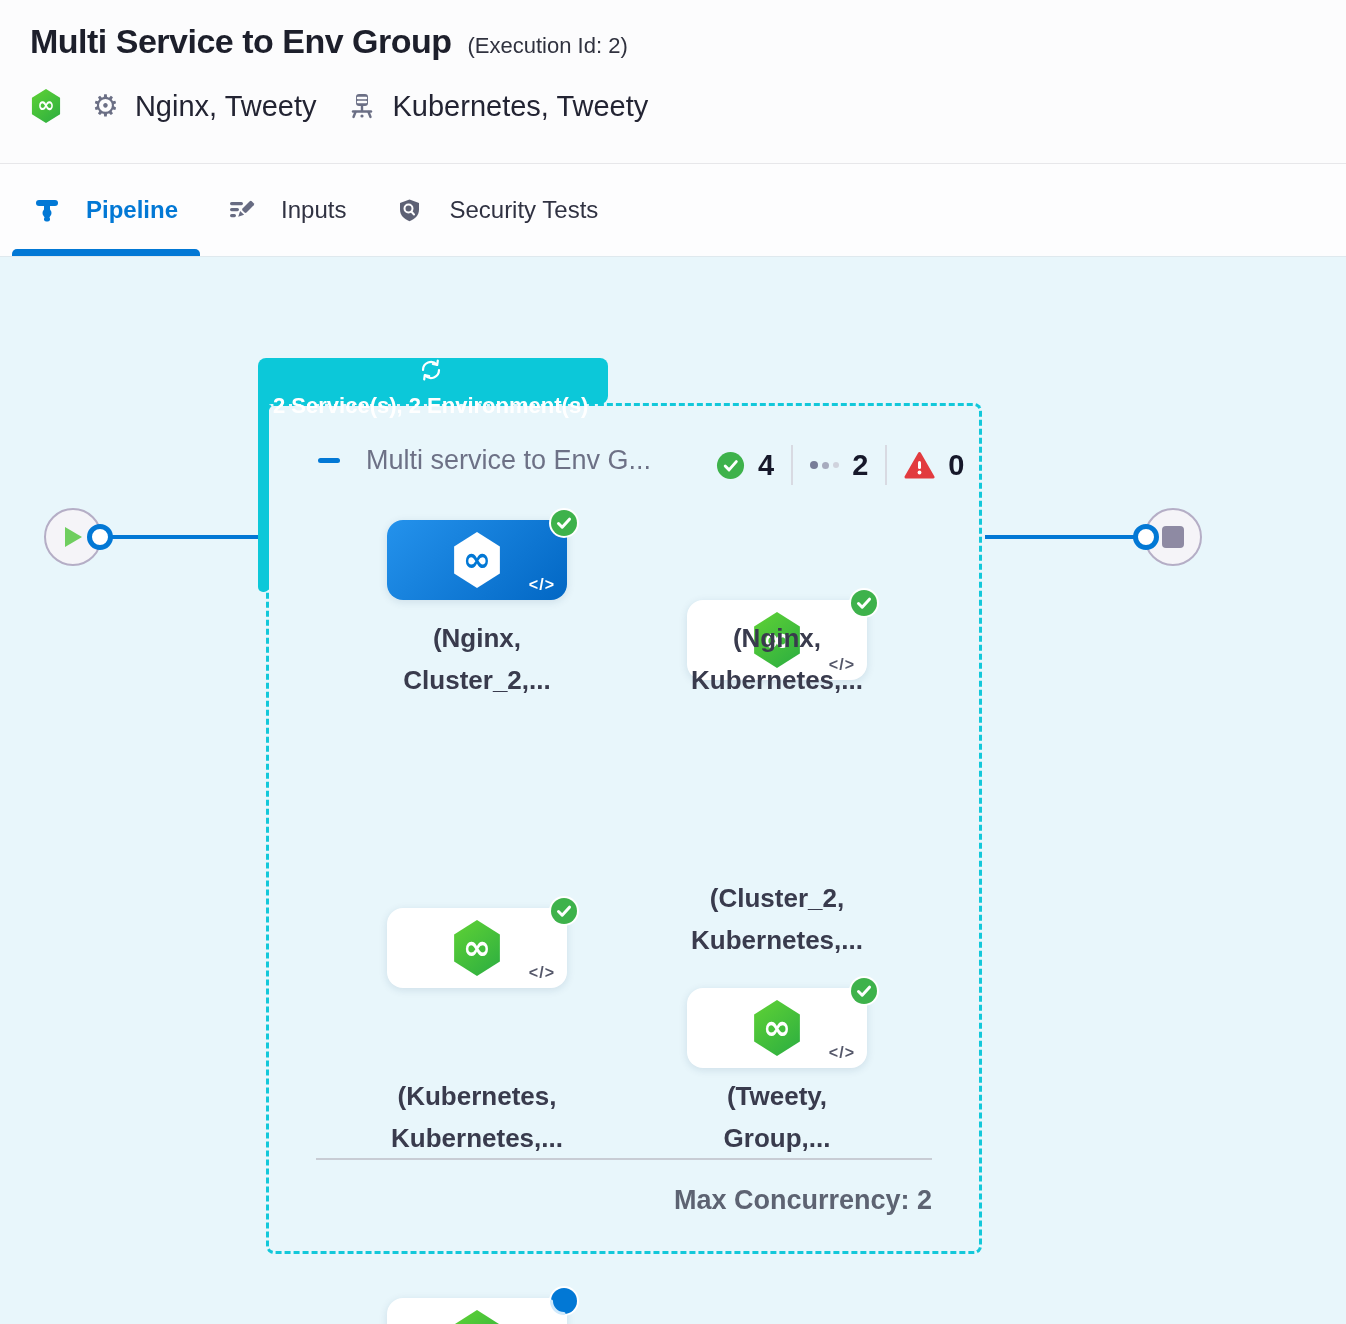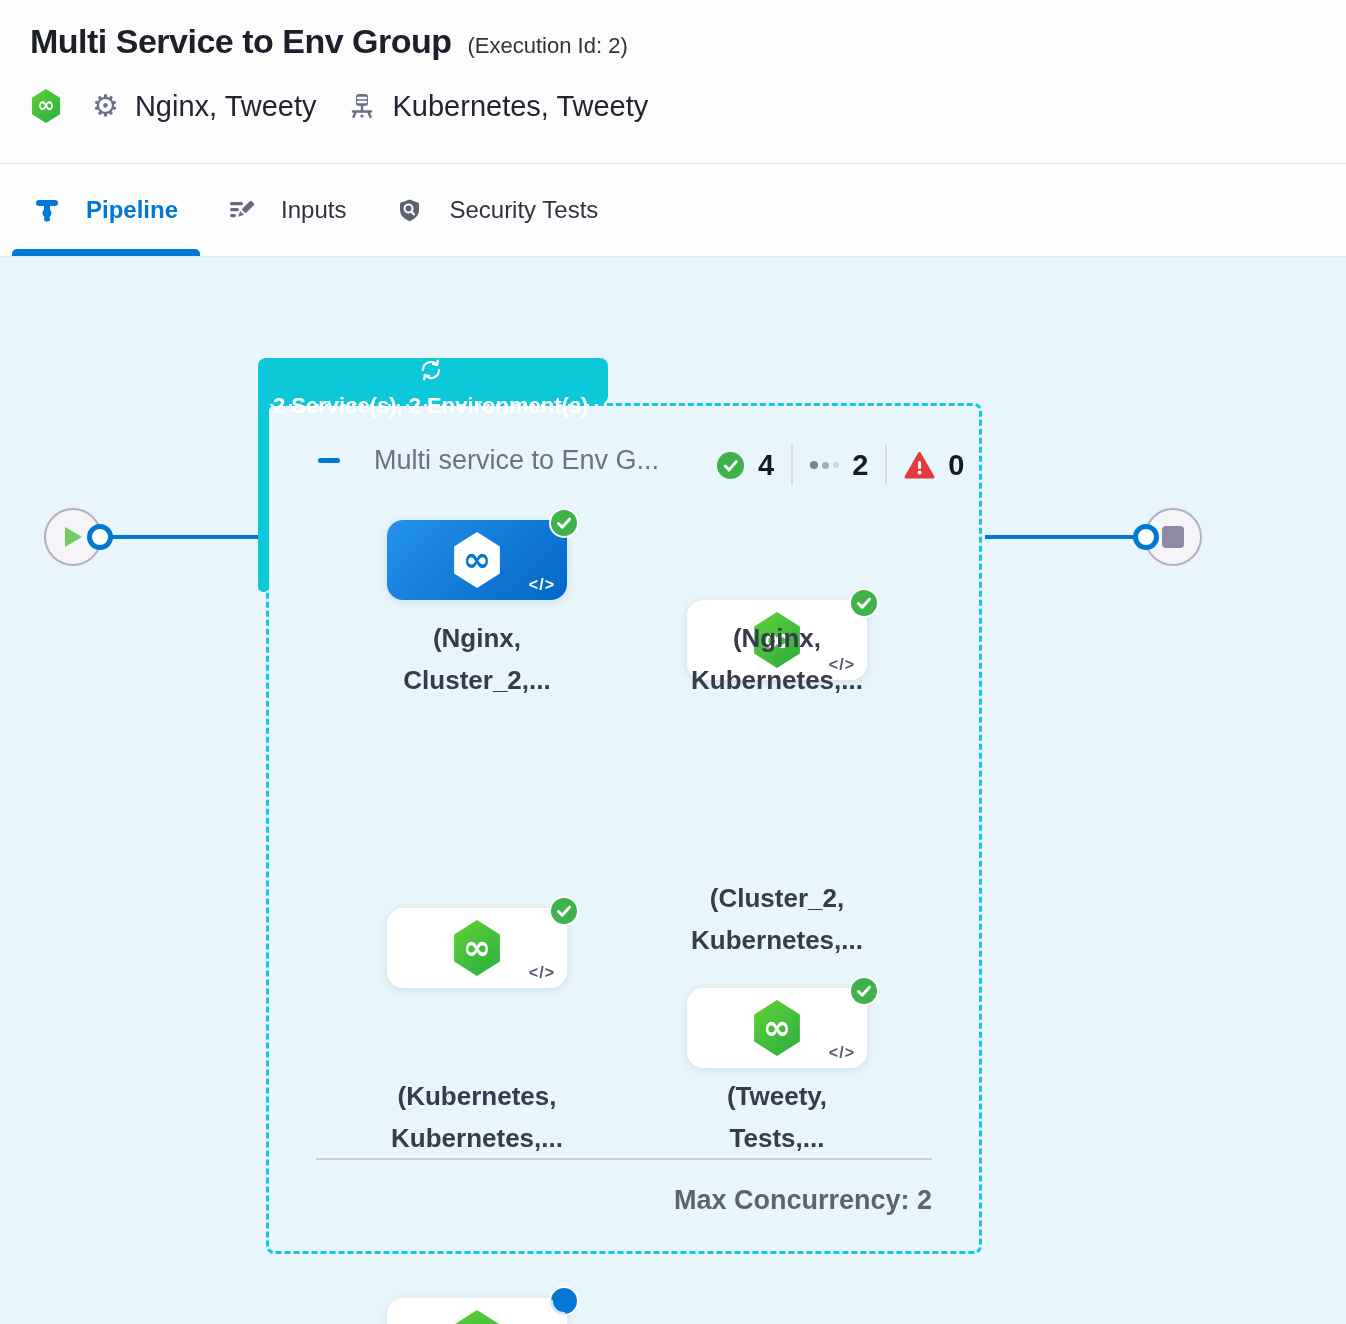--- a/index.html
+++ b/index.html
@@ -45,21 +45,21 @@
   .stop-square { width:22px; height:22px; border-radius:4px; background:#8e8aa3; }
 
   .edge { height:4px; background:#0278d5; }
   .edge-dot { width:26px; height:26px; border-radius:50%; background:#fff; border:5px solid #0278d5; }
 
   .matrix-badge { height:46px; background:#0cc8d9; border-radius:8px 8px 8px 0; display:flex; align-items:center;
                   gap:11px; padding:0 20px 0 15px; color:#fff; font-size:22px; font-weight:700; cursor:pointer;flex-direction:column; }
   .matrix-strip { width:11px; background:#0cc8d9; border-radius:0 0 5px 5px; }
   .stage-box { border:3px dashed #12c8da; border-radius:8px; }
 
-  .stage-header { display:flex; align-items:center; gap:34px; }
+  .stage-header { display:flex; align-items:center; gap:26px; }
   .minus-bar { display:block; width:22px; height:5px; border-radius:3px; background:#0278d5; }
   .stage-title { font-size:27px; font-weight:500; color:#6d7186; }
 
   .counts { display:flex; align-items:center; gap:13px; height:44px; }
   .count-num { font-size:29px; font-weight:600; color:#16182a; }
   .vdiv { width:2px; height:40px; background:#d8dae2; margin:0 4px; }
   .dots { display:flex; align-items:center; gap:4px; }
   .dots i { border-radius:50%; display:block; }
   .dots i:nth-child(1){ width:8px; height:8px; background:#787d98; }
   .dots i:nth-child(2){ width:7px; height:7px; background:#a7abbe; }
@@ -302,19 +302,19 @@
   <div class="abs node-label" style="left:627px; top:620px;">
     <div>(Cluster_2,</div>
     <div><span>Kubernetes,...</span><span class="l2s"></span></div>
   </div>
   <div class="abs node-label" style="left:327px; top:818px;">
     <div>(Kubernetes,</div>
     <div><span>Kubernetes,...</span><span class="l2s"></span></div>
   </div>
   <div class="abs node-label" style="left:627px; top:818px;">
     <div>(Tweety,</div>
-    <div><span>Tests,...</span><span class="l2s"></span></div>
+    <div><span>Group,...</span><span class="l2s"></span></div>
   </div>
 
   <div class="abs mc-divider" style="left:316px; top:901px; width:616px;"></div>
   <div class="abs mc-text" style="left:316px; top:928px; width:616px;">Max Concurrency: 2</div>
 
 </div>
 
 </body></html>

